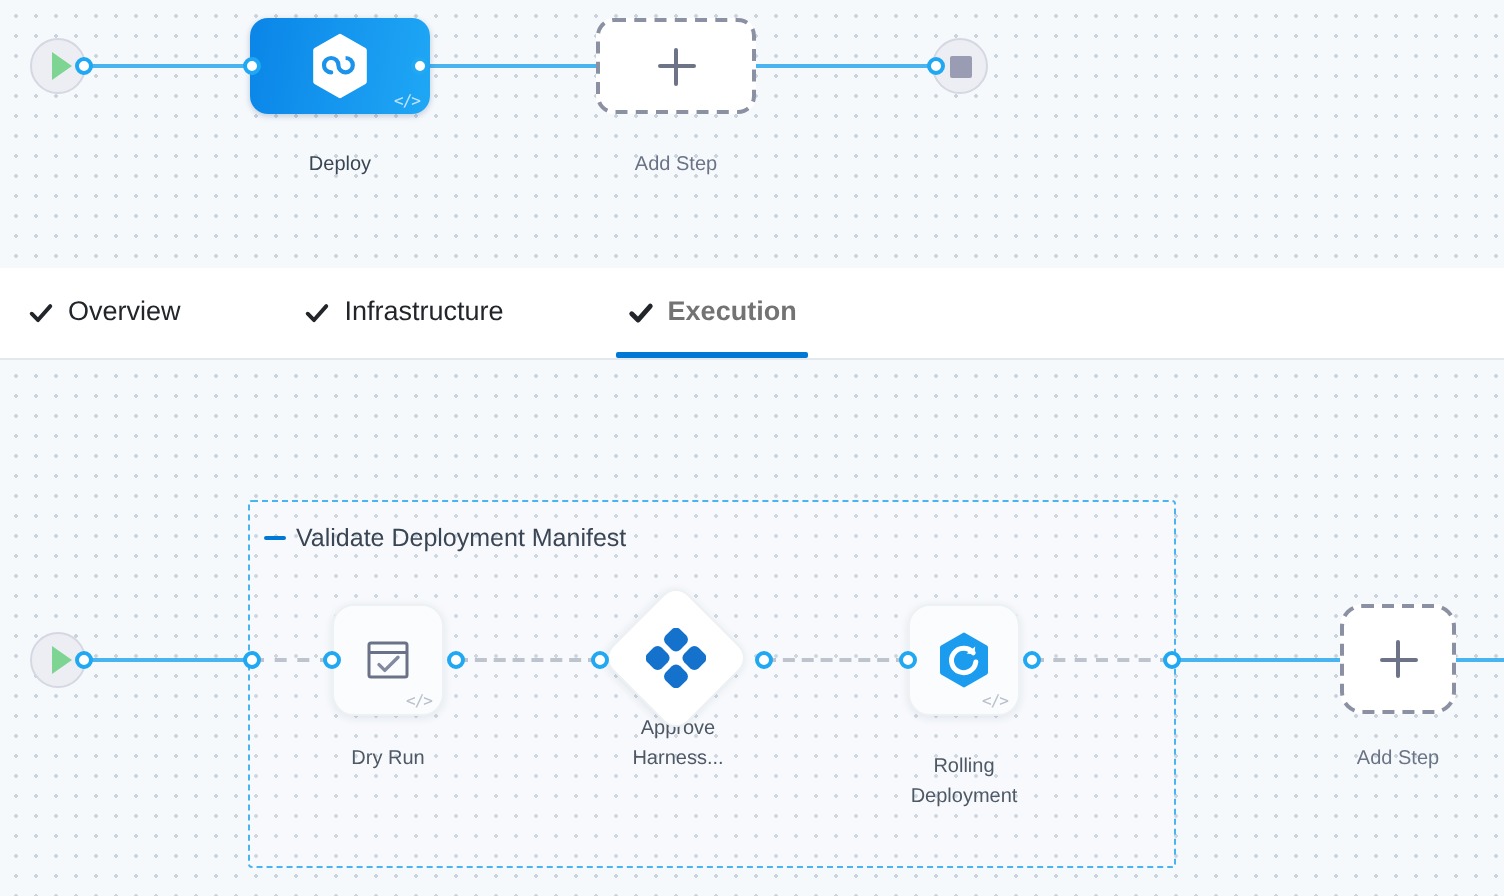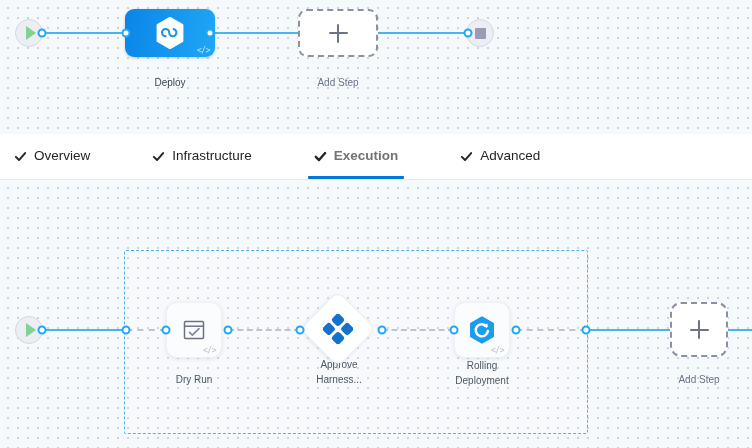--- a/index.html
+++ b/index.html
@@ -204,31 +204,29 @@
       <span class="tab-label">Infrastructure</span>
     </div>
 
     <div class="tab active" style="margin-left:34px;">
       <svg class="chk" viewBox="0 0 14 14">
           <path d="M2 7.4 L5.4 10.8 L12 3.3"></path>
         </svg>
       <span class="tab-label">Execution</span>
     </div>
 
-    <div class="tab" style="margin-left:34px;">
-      <svg class="chk" viewBox="0 0 14 14">
-          <path d="M2 7.4 L5.4 10.8 L12 3.3"></path>
-        </svg>
-      <span class="tab-label">Advanced</span>
-    </div>
   </div>
 
   <div class="canvas" id="exec-canvas">
 
     <div class="group-box" style="left:124px; top:70px; width:464px; height:184px;"></div>
+    <div class="group-header" style="left:132px; top:82px;">
+      <span class="collapse-dash"></span>
+      <span>Validate Deployment Manifest</span>
+    </div>
 
     <div class="wire" style="left:42px; top:149px; width:84px;"></div>
 
     <div class="wire dash" style="left:126px; top:149px; width:40px;"></div>
     <div class="wire dash" style="left:228px; top:149px; width:72px;"></div>
     <div class="wire dash" style="left:382px; top:149px; width:72px;"></div>
     <div class="wire dash" style="left:516px; top:149px; width:70px;"></div>
 
     <div class="wire" style="left:586px; top:149px; width:84px;"></div>
     <div class="wire" style="left:728px; top:149px; width:24px;"></div>
@@ -279,21 +277,21 @@
       <span class="icon-wrap">
         <svg width="30" height="30" viewBox="0 0 30 30">
           <path d="M15 2.4 L25.9 8.7 L25.9 21.3 L15 27.6 L4.1 21.3 L4.1 8.7 Z" fill="#1b9cef" stroke="#1b9cef" stroke-width="2.2" stroke-linejoin="round"></path>
           <path d="M19.6 11.4 a6.1 6.1 0 1 0 1.3 4.6" fill="none" stroke="#ffffff" stroke-width="2.5" stroke-linecap="round"></path>
           <path d="M20.6 8.3 L20.2 12.3 L16.3 11.7 Z" fill="#ffffff"></path>
         </svg>
       </span>
       <span class="code-badge on-white">&lt;/&gt;</span>
     </div>
     <div class="port" style="left:516px; top:150px;"></div>
-    <div class="caption" style="left:422px; top:178px; width:120px;">Rolling
+    <div class="caption" style="left:422px; top:196px; width:120px;">Rolling
 Deployment</div>
 
     <div class="port" style="left:586px; top:150px;"></div>
 
     <div class="add-node step-add" style="left:670px; top:122px;">
       <span class="plus"></span>
     </div>
     <div class="caption muted" style="left:639px; top:192px; width:120px;">Add Step</div>
   </div>
 

